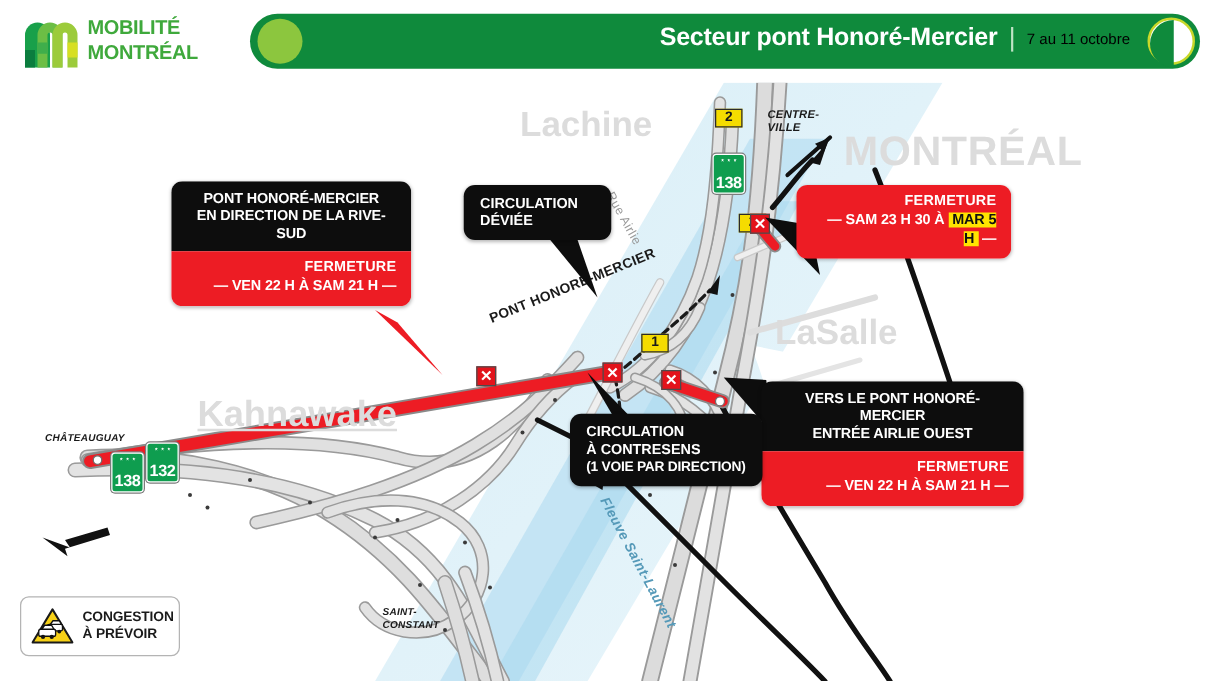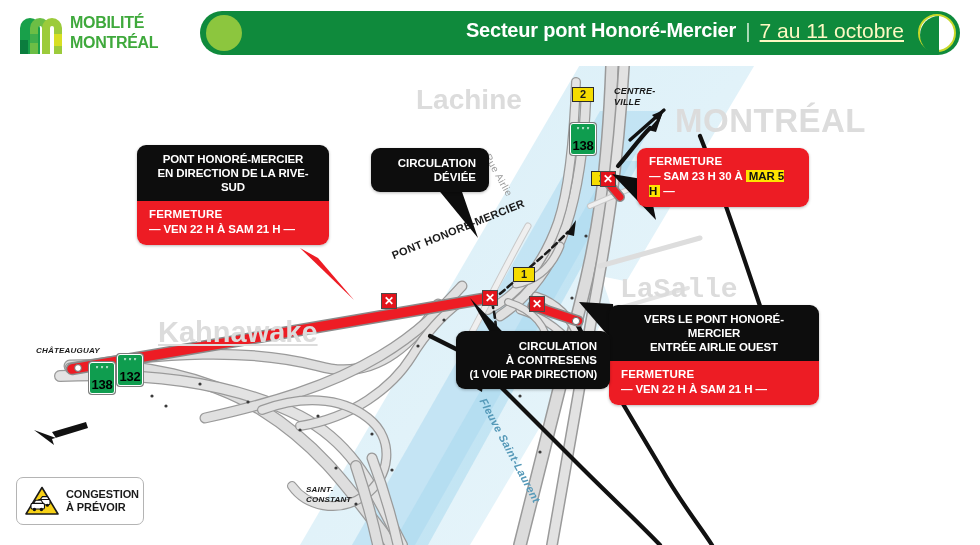--- a/index.html
+++ b/index.html
@@ -22,21 +22,21 @@
               background:#0f8a3c;border-radius:22px;}
   #header-dot{position:absolute;left:6px;top:4px;width:36px;height:36px;border-radius:50%;
               background:#8cc63e;}
   #header-right-circle{position:absolute;right:4px;top:3px;width:38px;height:38px;border-radius:50%;
               background:#ffffff;border:2px solid #c8d82a;box-sizing:border-box;}
   #header-right-circle::after{content:"";position:absolute;left:0;top:0;width:19px;height:38px;
               background:#0f8a3c;border-radius:19px 0 0 19px;}
   #header-title-wrap{position:absolute;right:56px;top:0;height:39px;display:flex;align-items:center;gap:9px;}
   #header-title{color:#ffffff;font-weight:bold;font-size:20px;letter-spacing:-0.2px;white-space:nowrap;}
   #header-sep{color:#bfe3c6;font-size:21px;font-weight:300;}
-  #header-date{color:#fef9c3;font-size:21px;white-space:nowrap;text-decoration:underline;}
+  #header-date{color:#000000;font-size:12px;white-space:nowrap;}
 
   
   #map{position:absolute;left:0;top:66px;width:980px;height:479px;background:#ffffff;overflow:hidden;}
   #map svg{position:absolute;left:0;top:0;}
 
   
   .place{position:absolute;color:#dcdcdc;font-weight:bold;white-space:nowrap;user-select:none;}
   .place.huge{font-size:33px;letter-spacing:0.5px;}
   .place.big{font-size:28px;}
   .place.mid{font-size:29px;text-decoration:underline;}
@@ -51,44 +51,44 @@
               letter-spacing:0.2px;line-height:11px;white-space:nowrap;font-style:italic;}
 
   
   .shield{position:absolute;width:26px;height:32px;background:#0f9d4f;border:1.6px solid #ffffff;
           border-radius:3px;box-shadow:0 0 0 1px #7c7c7c;box-sizing:border-box;
           display:flex;flex-direction:column;align-items:center;justify-content:flex-end;
           padding-bottom:2px;}
   .shield .dots{position:absolute;top:2.5px;left:0;width:100%;display:flex;justify-content:center;gap:2px;}
   .shield .dots i{display:block;width:3px;height:3px;background:#ffffff;
                   clip-path:polygon(50% 0,61% 35%,100% 35%,68% 57%,79% 100%,50% 73%,21% 100%,32% 57%,0 35%,39% 35%);}
-  .shield .num{color:#000000;font-weight:bold;font-size:13px;line-height:13px;letter-spacing:-0.3px;}
+  .shield .num{color:#ffffff;font-weight:bold;font-size:13px;line-height:13px;letter-spacing:-0.3px;}
 
   .exitbadge{position:absolute;background:#f5dc00;border:1.4px solid #2b2b2b;
              width:22px;height:15px;display:flex;align-items:center;justify-content:center;
              box-sizing:border-box;}
   .exitbadge .num{font-weight:bold;font-size:11px;color:#1a1a1a;line-height:11px;}
 
   .xmark{position:absolute;width:16px;height:16px;background:#e3131b;border:1.5px solid #4c4c4c;
          box-sizing:border-box;display:flex;align-items:center;justify-content:center;z-index:12;}
   .xmark span{color:#ffffff;font-weight:bold;font-size:12px;line-height:12px;
               font-family:"Liberation Sans",sans-serif;}
 
   
   .callout{position:absolute;border-radius:9px;overflow:hidden;z-index:25;
            box-shadow:0 1px 3px rgba(0,0,0,.28);}
   .callout .hd{background:#0d0d0d;color:#ffffff;font-weight:bold;font-size:11.5px;
                text-align:center;padding:7px 12px 7px;line-height:14px;letter-spacing:-0.1px;}
-  .callout .bd{background:#ed1c24;color:#ffffff;text-align:left;padding:6px 12px 8px;}
+  .callout .bd{background:#ed1c24;color:#ffffff;text-align:right;padding:6px 12px 8px;}
   .callout .bd .t1{font-weight:bold;font-size:11.5px;line-height:15px;letter-spacing:0.2px;}
   .callout .bd .t2{font-weight:bold;font-size:11.5px;line-height:15px;letter-spacing:-0.1px;}
   .hi{background:#ffe400;color:#111111;padding:0 3px;}
 
   .blackbox{position:absolute;background:#0d0d0d;color:#ffffff;border-radius:9px;
-            text-align:right;padding:8px 13px;z-index:25;font-weight:bold;
+            text-align:left;padding:8px 13px;z-index:25;font-weight:bold;
             font-size:11.5px;line-height:14px;box-shadow:0 1px 3px rgba(0,0,0,.28);}
   .blackbox .sub{font-weight:bold;font-size:11px;letter-spacing:-0.2px;}
 
   .tail{position:absolute;z-index:24;}
 
   
   #legend{position:absolute;left:16px;top:477px;width:128px;height:48px;background:#ffffff;
           border:1.4px solid #b4b4b4;border-radius:7px;z-index:30;
           display:flex;align-items:center;gap:7px;padding-left:8px;box-sizing:border-box;}
   #legend-text{font-weight:bold;font-size:11px;color:#1a1a1a;line-height:13.5px;letter-spacing:-0.1px;}
@@ -271,21 +271,21 @@
 
     <g fill="#111111">
       <path d="M338 487 L362 496 L356 490 L356 484 Z"></path>
       <path d="M334 484 L360 498" stroke="#111111" stroke-width="2.4" fill="none"></path>
     </g>
   </svg>
 
   <div class="place big" style="left:416px;top:18px;">Lachine</div>
   <div class="place huge" style="left:675px;top:36px;">MONTRÉAL</div>
   <div class="place mid" style="left:158px;top:250px;">Kahnawake</div>
-  <div class="place big" style="left:620px;top:208px;font-family:Liberation Mono, monospace;">LaSalle</div>
+  <div class="place big" style="left:620px;top:184px;">LaSalle</div>
 
   <div class="water-label" style="left:488px;top:330px;transform:rotate(62deg);transform-origin:left top;">Fleuve Saint-Laurent</div>
 
   <div class="street-label" style="left:492px;top:86px;transform:rotate(61deg);transform-origin:left top;">Rue Airlie</div>
 
   <div style="position:absolute;left:390px;top:184px;transform:rotate(-22deg);transform-origin:left top;
               font-weight:bold;font-size:11px;color:#1a1a1a;letter-spacing:0.3px;white-space:nowrap;">PONT HONORÉ-MERCIER</div>
 
   <div class="dest-label" style="left:614px;top:20px;">
     <span>CENTRE-</span><br>

